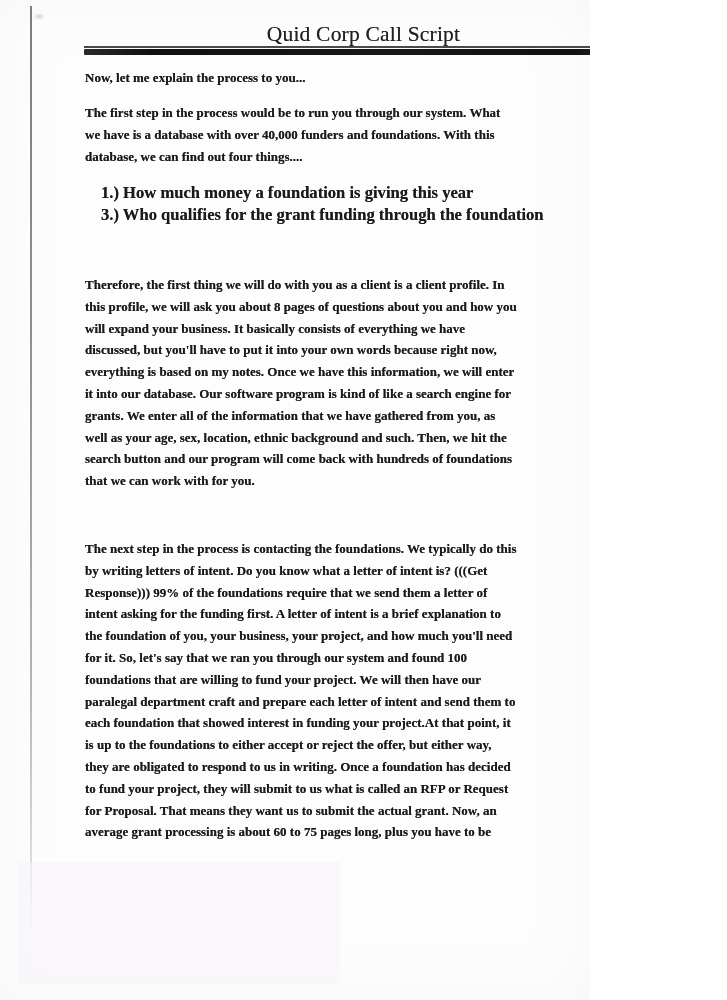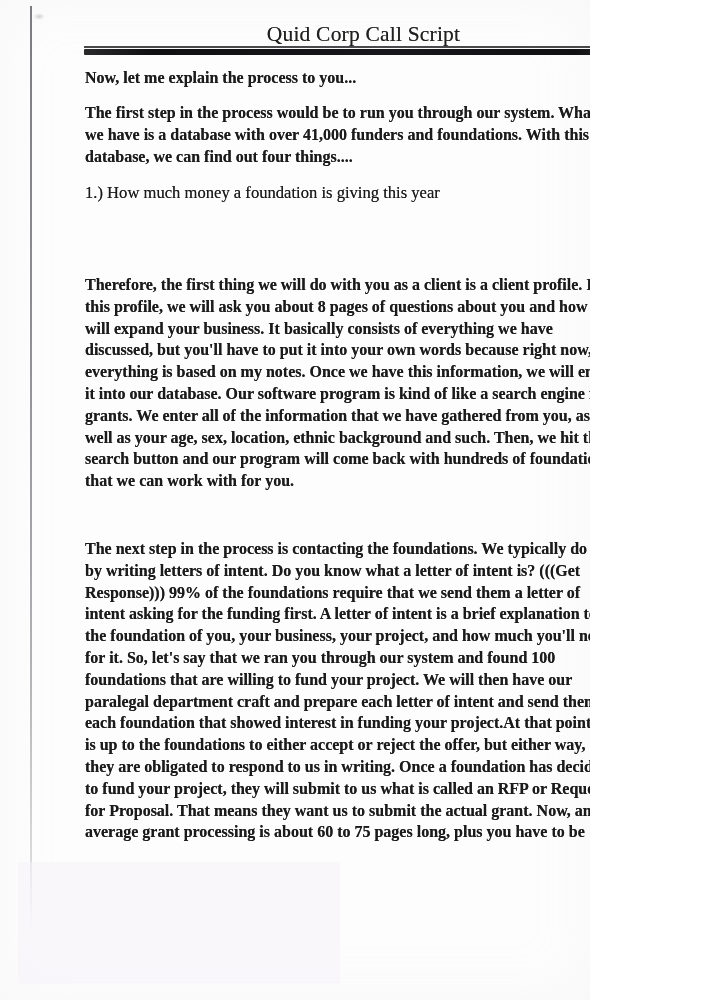--- a/index.html
+++ b/index.html
@@ -60,28 +60,28 @@
   .title-rule{position:absolute;top:46px;left:-1px;width:558px;}
   .title-rule .thin{height:1.5px;background:#4a4a4c;}
   .title-rule .gap{height:1.6px;}
   .title-rule .thick{
     height:5.5px;border-radius:1px;
     background:linear-gradient(90deg,#2a2a2c,#101012 12%,#17171c 55%,#101012 88%,#3a3a40);
   }
   .para{
     position:absolute;left:0;
     font-weight:bold;
-    font-size:16px;line-height:21.8px;
+    font-size:13px;line-height:21.8px;
     white-space:pre;
     color:var(--ink);
     text-shadow:0 0 0.5px rgba(27,27,27,0.75);
   }
   .findings-list{
-    position:absolute;left:0;
-    font-weight:normal;
+    position:absolute;left:16px;
+    font-weight:bold;
     font-size:16.6px;line-height:21.8px;
     color:var(--ink);
     text-shadow:0 0 0.5px rgba(27,27,27,0.75);
   }
   .list-item{white-space:pre;}
 </style>
 </head>
 <body>
 
 <div class="page">
@@ -104,25 +104,26 @@
 
     <div class="title-rule">
       <div class="thin"></div>
       <div class="gap"></div>
       <div class="thick"></div>
     </div>
 
     <div class="para" style="top:67px">Now, let me explain the process to you...</div>
 
     <div class="para" style="top:102px">The first step in the process would be to run you through our system. What
-we have is a database with over 41,000 funders and foundations. With this
+we have is a database with over 40,000 funders and foundations. With this
 database, we can find out four things....</div>
 
     <div class="findings-list" style="top:182px">
       <div class="list-item">1.) How much money a foundation is giving this year</div>
+      <div class="list-item">3.) Who qualifies for the grant funding through the foundation</div>
     </div>
 
     <div class="para" style="top:274px">Therefore, the first thing we will do with you as a client is a client profile. In
 this profile, we will ask you about 8 pages of questions about you and how you
 will expand your business. It basically consists of everything we have
 discussed, but you'll have to put it into your own words because right now,
 everything is based on my notes. Once we have this information, we will enter
 it into our database. Our software program is kind of like a search engine for
 grants. We enter all of the information that we have gathered from you, as
 well as your age, sex, location, ethnic background and such. Then, we hit the

